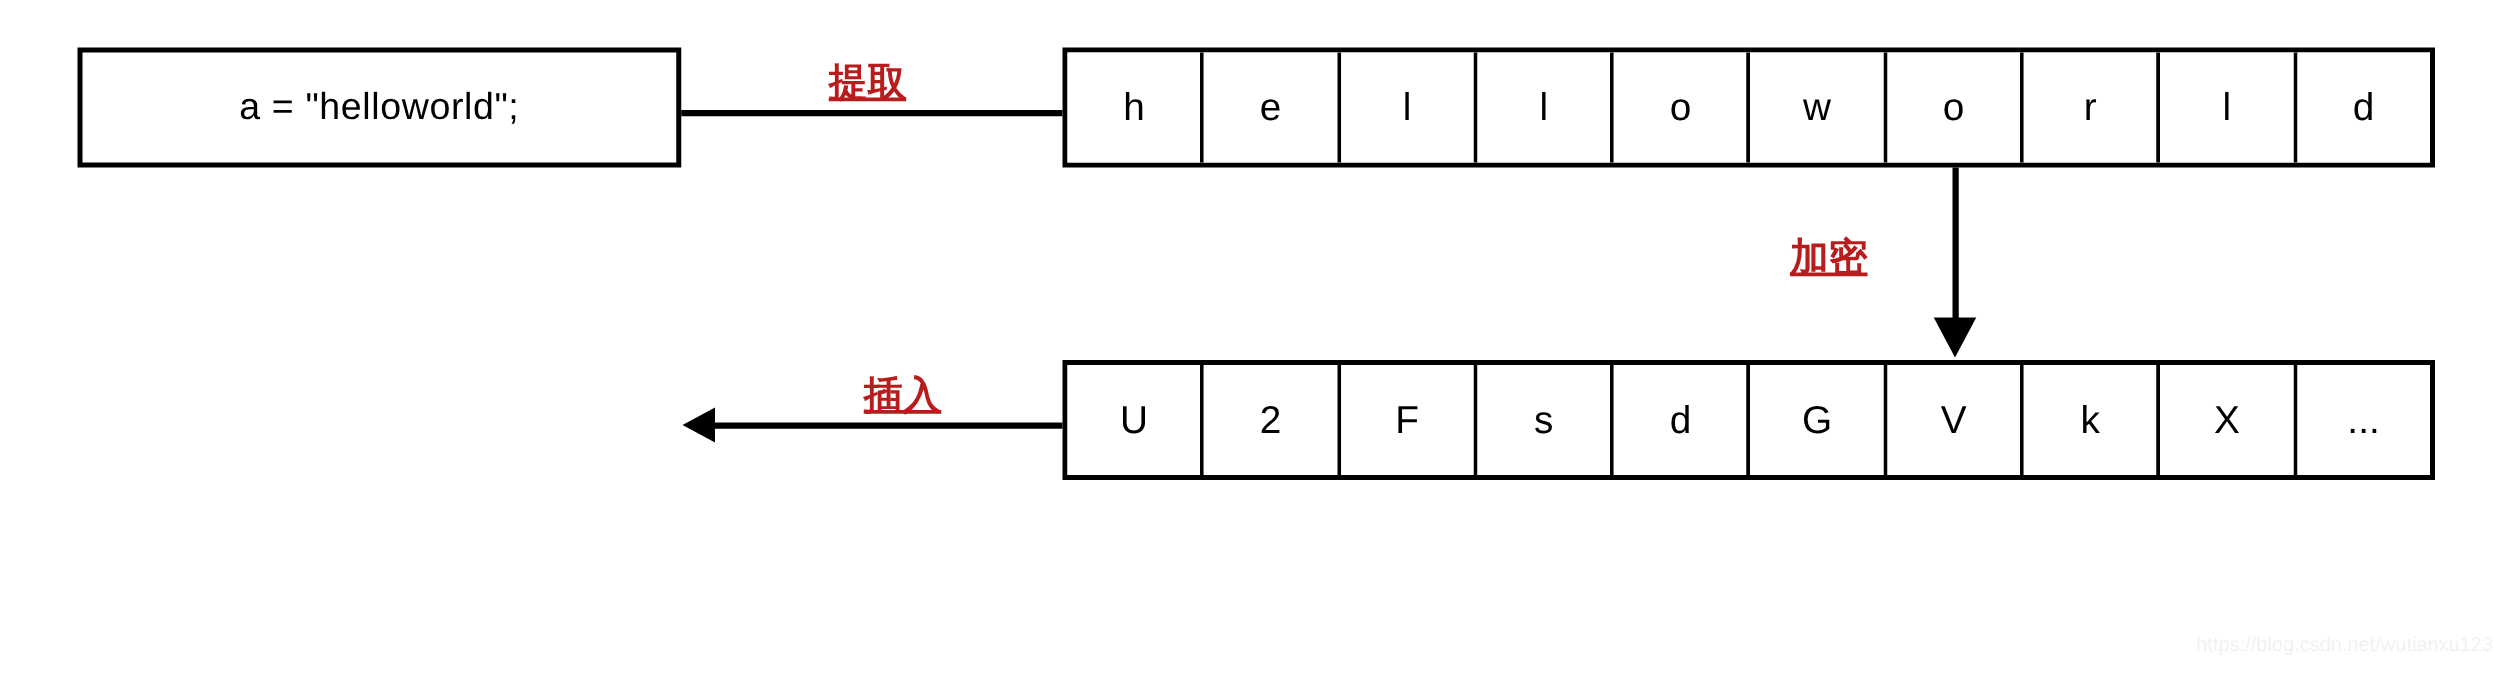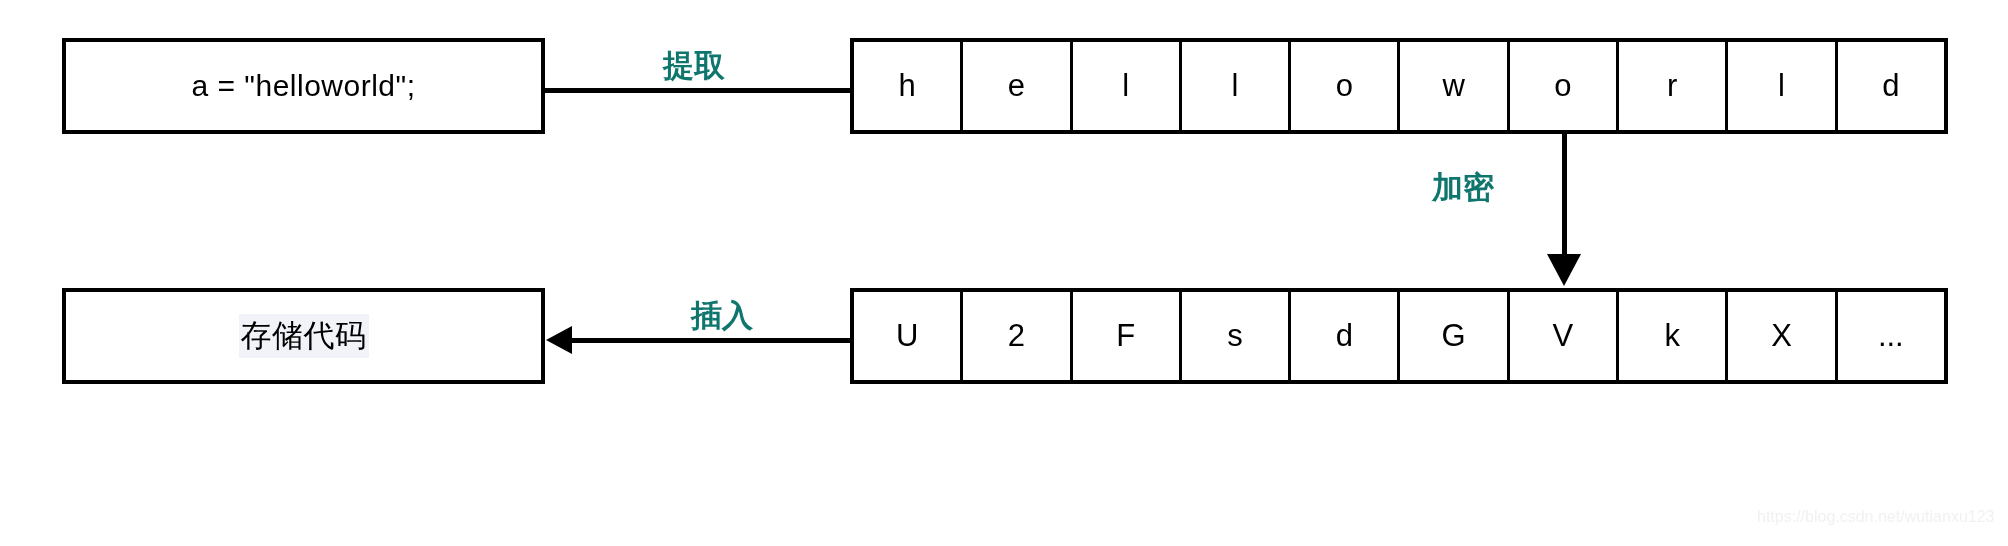--- a/index.html
+++ b/index.html
@@ -95,24 +95,25 @@
     width: 0;
     height: 0;
     border-left: 17px solid transparent;
     border-right: 17px solid transparent;
     border-top: 32px solid #000000;
   }
 
   
   .edge-label {
     position: absolute;
-    color: #0f766e;
+    color: #b91c1c;
     font-size: 31px;
     font-weight: bold;
     white-space: nowrap;
+    text-decoration: underline;
   }
 
   
   .watermark {
     position: absolute;
     color: #f1f1f1;
     font-size: 16px;
     white-space: nowrap;
     user-select: none;
   }
@@ -138,38 +139,35 @@
       <div class="char-cell">o</div>
       <div class="char-cell">w</div>
       <div class="char-cell">o</div>
       <div class="char-cell">r</div>
       <div class="char-cell">l</div>
       <div class="char-cell">d</div>
     </div>
 
   <div class="arrow-v" style="left:1562px; top:134px; height:122px;"></div>
   <div class="arrow-head-down" style="left:1547px; top:254px;"></div>
-  <div class="edge-label" style="left:1432px; top:167px;">加密</div>
+  <div class="edge-label" style="left:1432px; top:185px;">加密</div>
 
   <div class="char-strip" id="cipher-strip" style="left:850px; top:288px; width:1098px; height:96px;">
       <div class="char-cell">U</div>
       <div class="char-cell">2</div>
       <div class="char-cell">F</div>
       <div class="char-cell">s</div>
       <div class="char-cell">d</div>
       <div class="char-cell">G</div>
       <div class="char-cell">V</div>
       <div class="char-cell">k</div>
       <div class="char-cell">X</div>
       <div class="char-cell">...</div>
     </div>
 
   <div class="arrow-h" style="left:572px; top:338px; width:278px;"></div>
   <div class="arrow-head-left" style="left:546px; top:326px;"></div>
   <div class="edge-label" style="left:691px; top:295px;">插入</div>
 
-  <div class="code-box" style="left:62px; top:288px; width:483px; height:96px;">
-    <span class="box-label cjk">存储代码</span>
-  </div>
 
   <div class="watermark" style="left:1757px; top:508px;">https://blog.csdn.net/wutianxu123</div>
 
 </div>
 
 </body></html>

